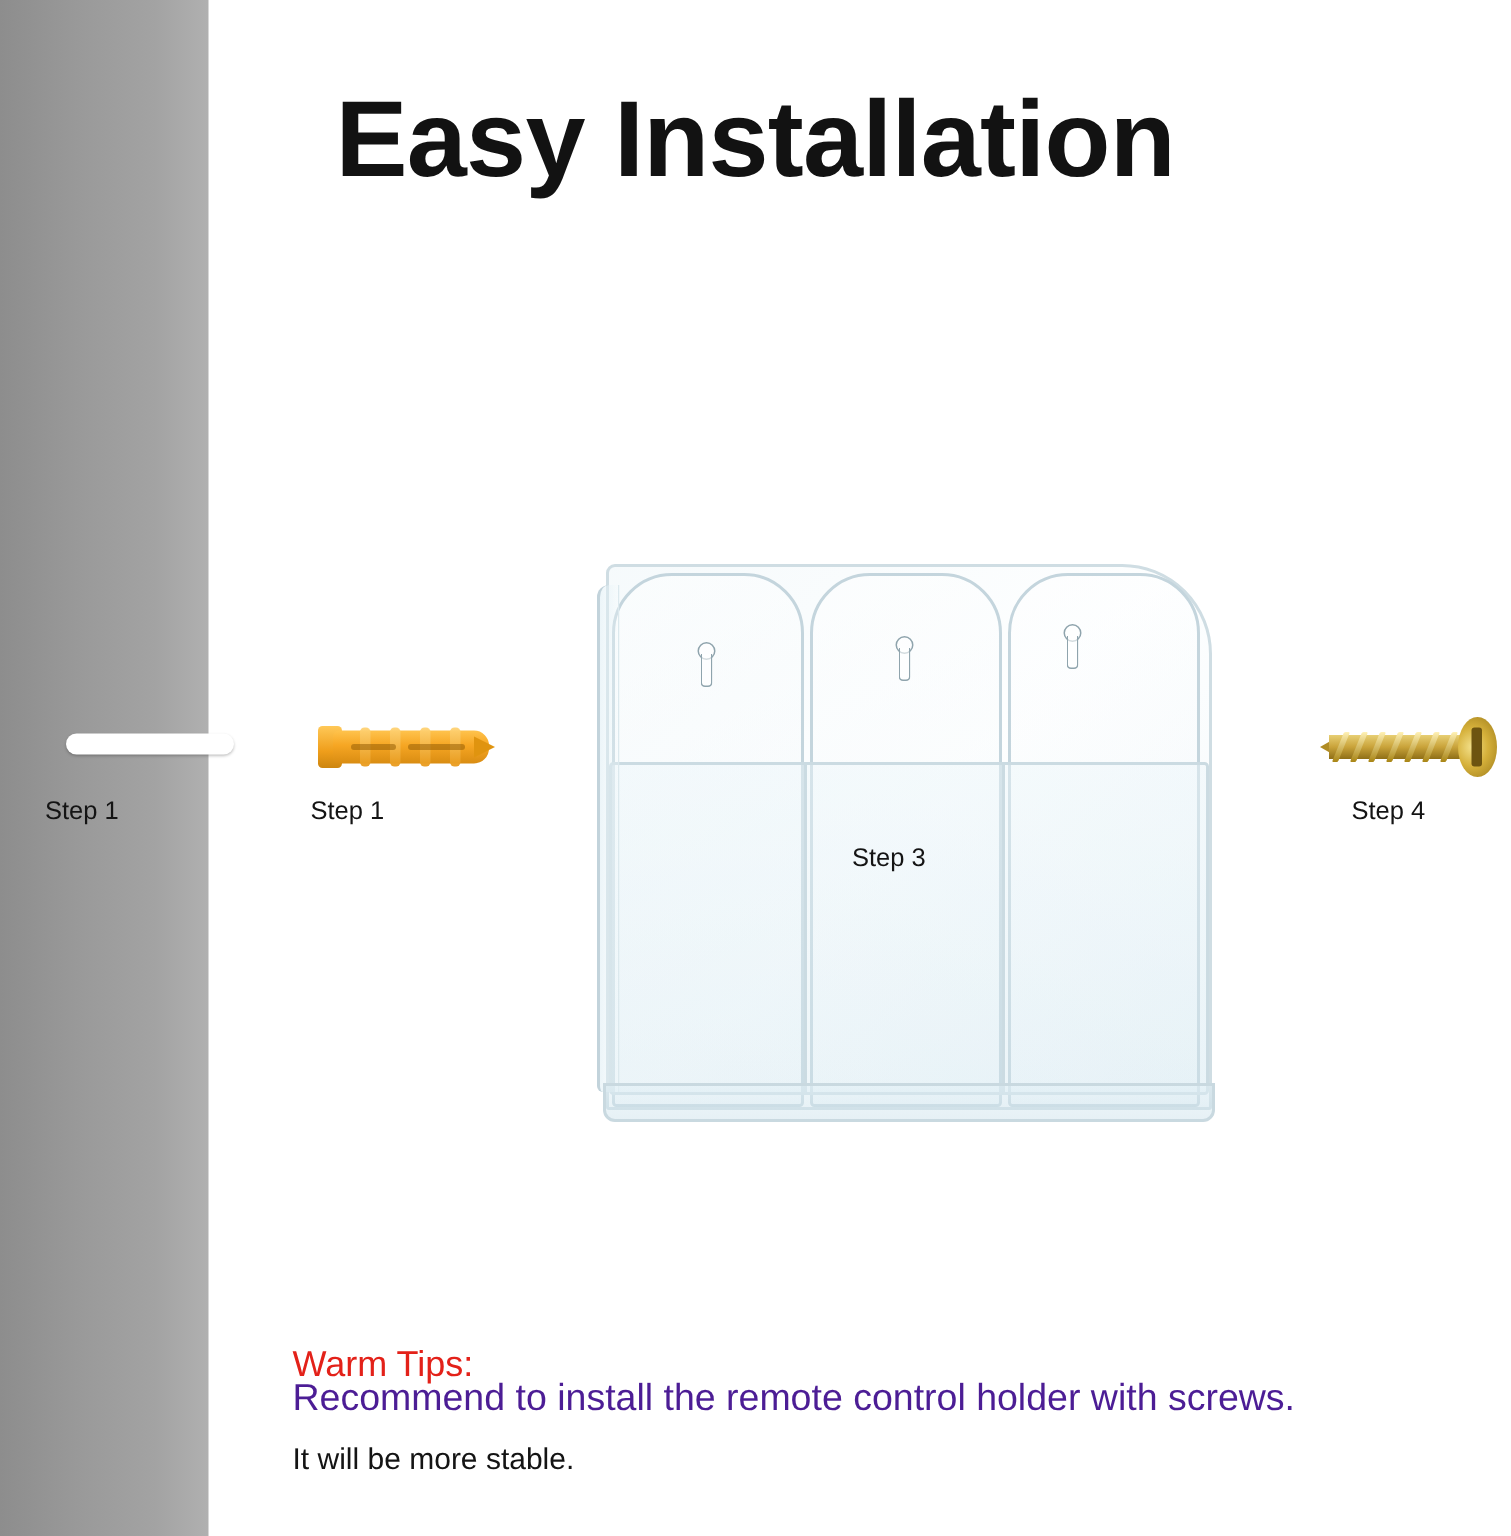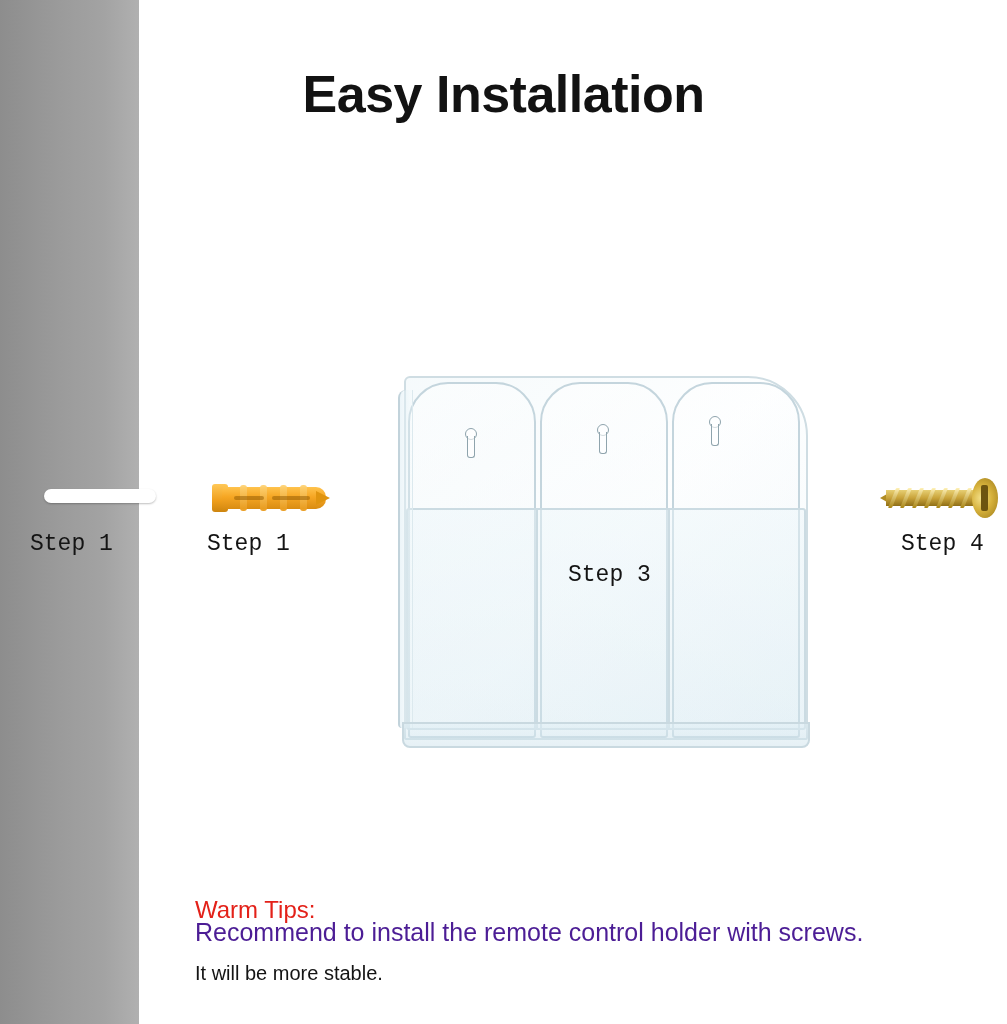--- a/index.html
+++ b/index.html
@@ -32,37 +32,36 @@
     height: 14px;
     background: #ffffff;
     border-radius: 7px;
     box-shadow: 0 1px 2px rgba(0,0,0,0.25);
   }
 
   
   .title {
     position: absolute;
     left: 0;
-    top: 64px;
+    top: 52px;
     width: 1007px;
     text-align: center;
-    font-size: 52px;
+    font-size: 72px;
     font-weight: bold;
     letter-spacing: -0.5px;
     color: #121212;
     font-family: "Liberation Sans", sans-serif;
   }
 
   
   .step-label {
     position: absolute;
-    font-size: 23px;
+    font-size: 17px;
     color: #141414;
     white-space: nowrap;
-    font-family: Liberation Mono, monospace;
   }
   .step1 { left: 30px;  top: 531px; }
   .step2 { left: 207px; top: 531px; }
   .step3 { left: 568px; top: 562px; }
   .step4 { left: 901px; top: 531px; }
 
   
   .anchor {
     position: absolute;
     left: 212px;

